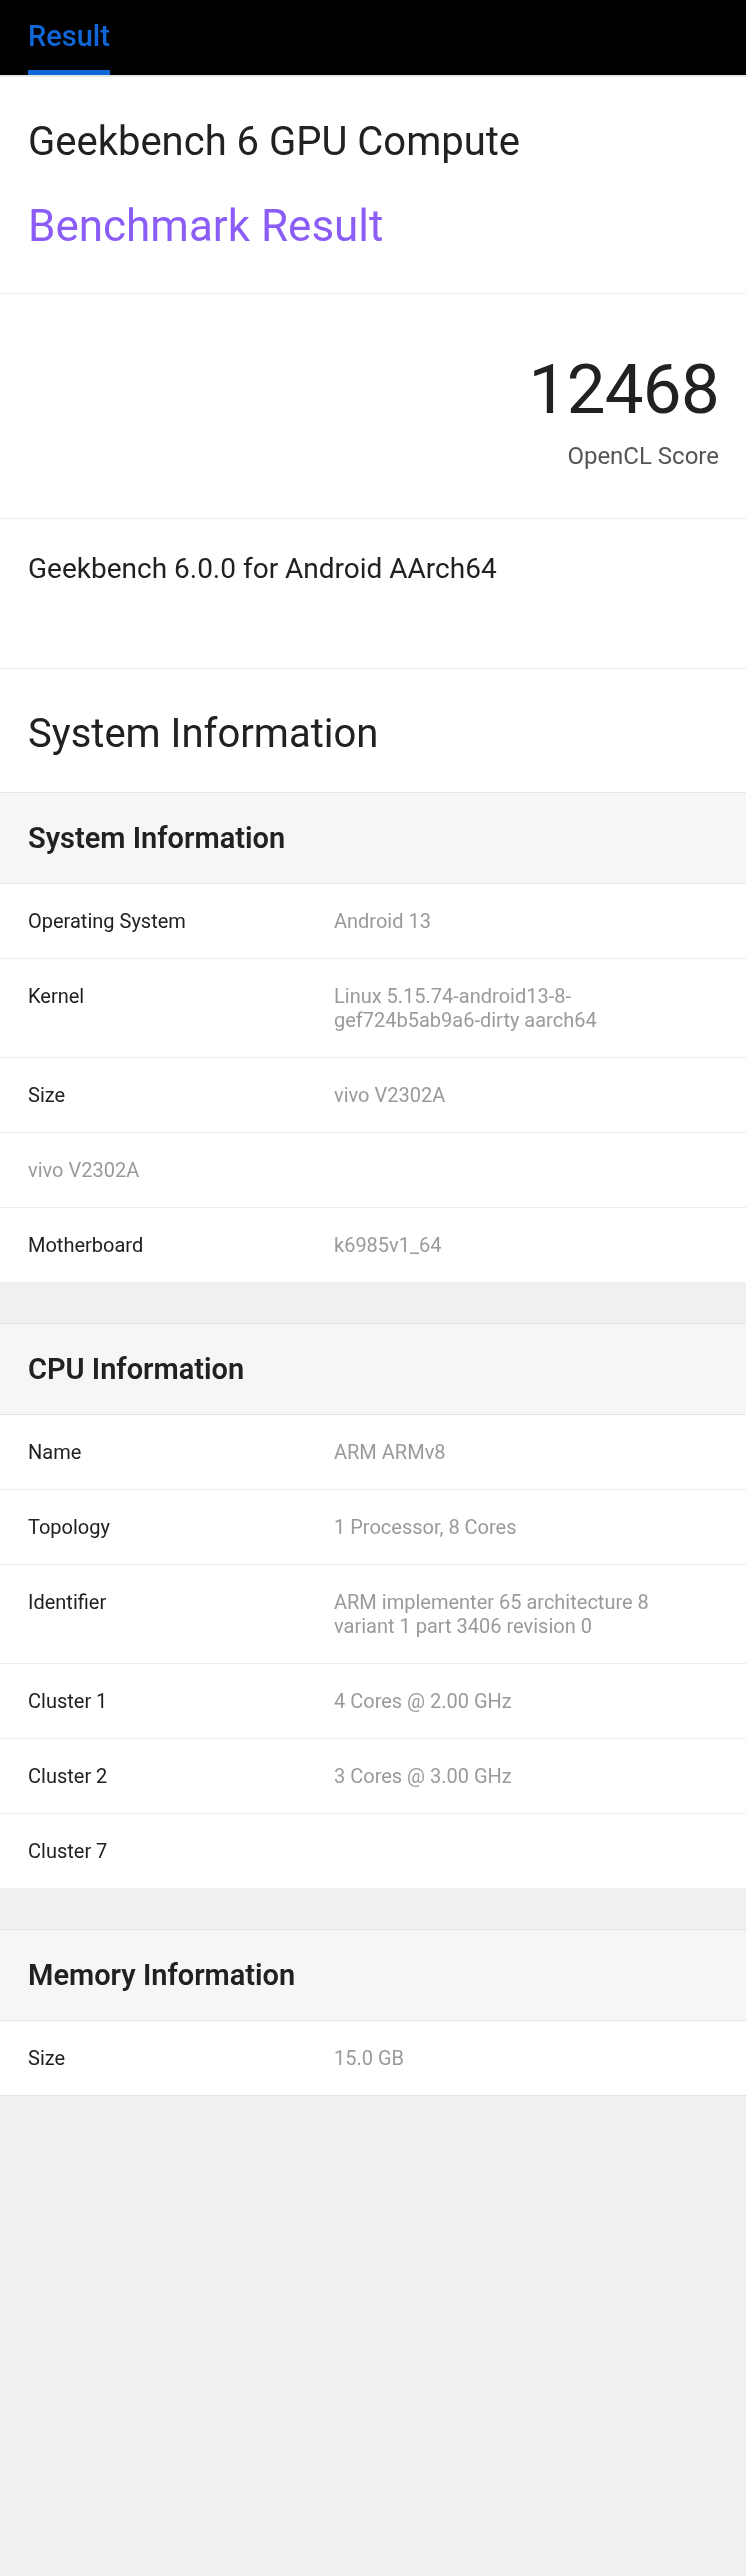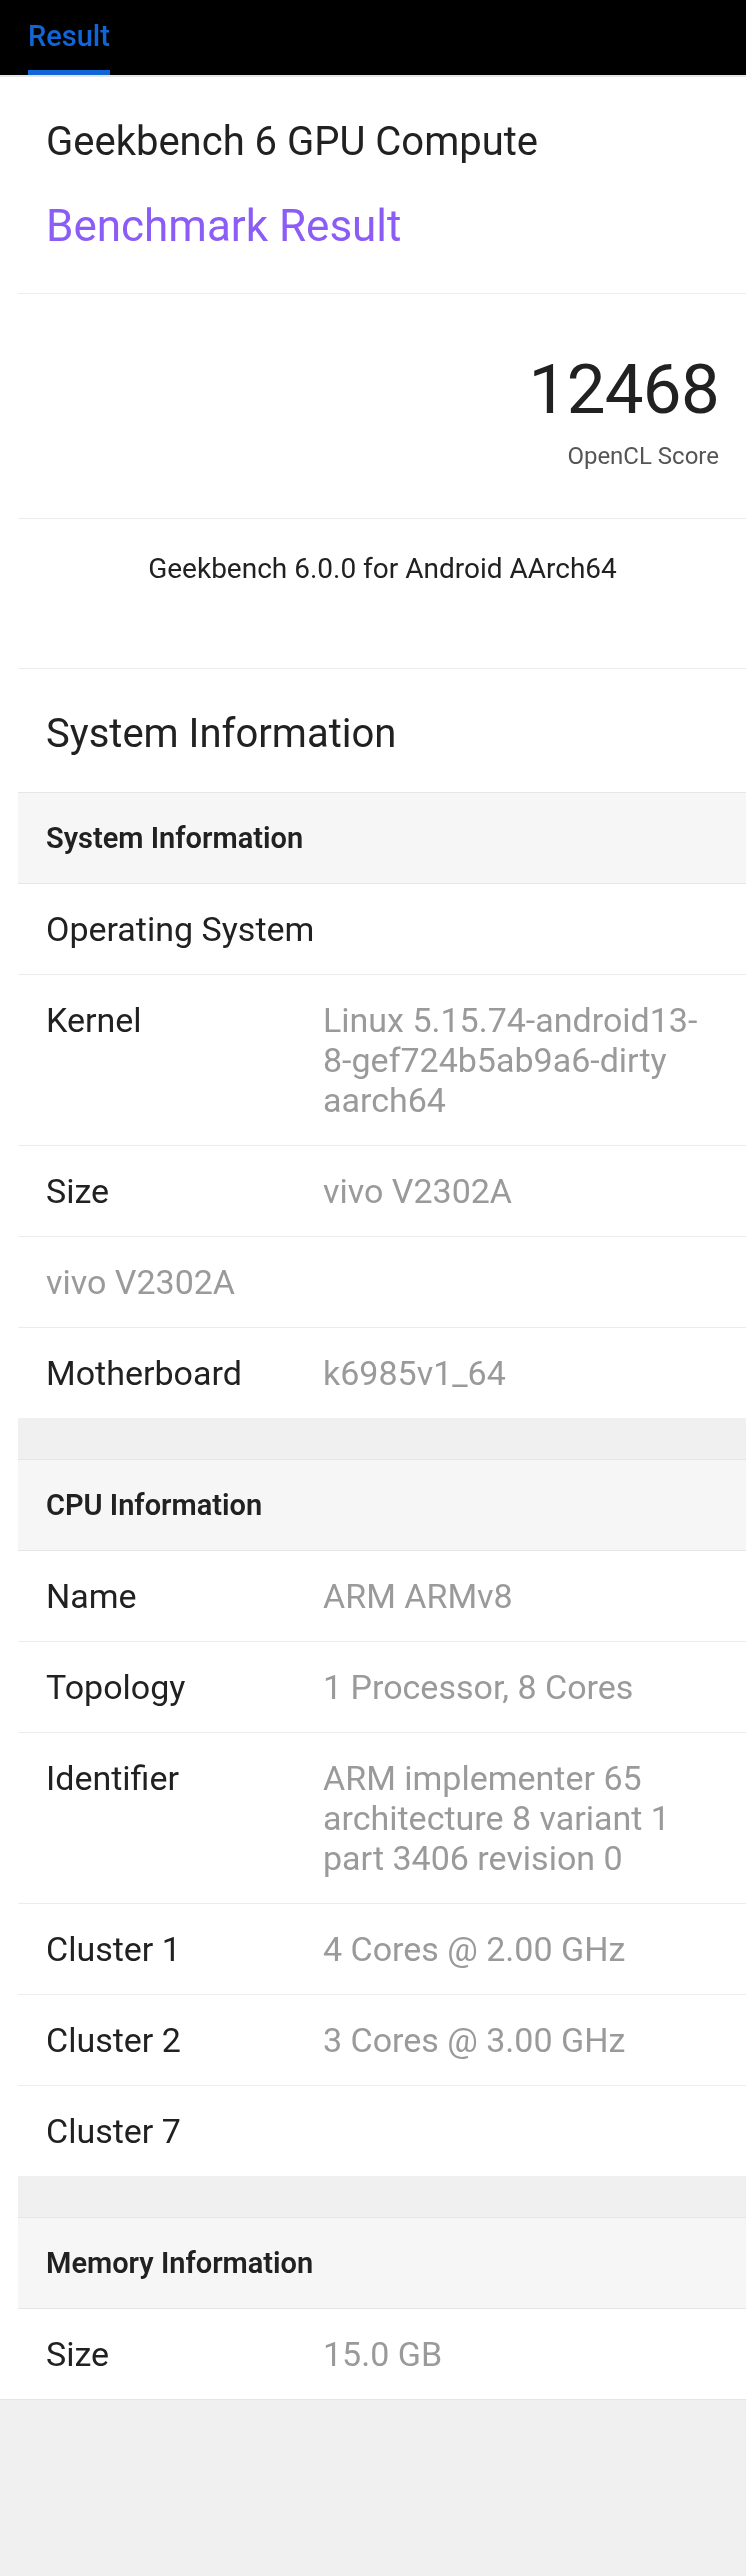--- a/index.html
+++ b/index.html
@@ -20,21 +20,20 @@
     font-size: 29px;
     font-weight: 500;
     color: #1066d6;
     border-bottom: 5.5px solid #1066d6;
   }
   .card {
     background: #ffffff;
     margin: 0;
     border-top: 0.7px solid #e5e5e5;
     border-bottom: 0.7px solid #e5e5e5;
-    padding-left: 18px;
   }
   .card-title {
     font-size: 40px;
     font-weight: 400;
     color: #212121;
     padding: 41px 28px 0 28px;
   }
   .card-subtitle {
     font-size: 44px;
     font-weight: 400;
@@ -56,43 +55,43 @@
   .score-label {
     font-size: 24px;
     color: #555555;
     margin-top: 12.4px;
   }
   .version-line {
     font-size: 28px;
     color: #212121;
     padding: 33px 28px 83px 28px;
     border-bottom: 0.7px solid #ececec;
-    text-align: center;
   }
   .section-heading {
     font-size: 40px;
     font-weight: 400;
     color: #212121;
     padding: 41px 28px 35px 28px;
   }
   .group-header {
     background: #f6f6f6;
     font-size: 29px;
     font-weight: 600;
     color: #212121;
     padding: 28px 28px;
     border-top: 0.7px solid #e5e5e5;
     border-bottom: 0.7px solid #e5e5e5;
   }
   .info-row {
     display: flex;
     padding: 25px 28px;
-    font-size: 34px;
+    font-size: 20px;
     border-bottom: 0.7px solid #ececec;
     background: #ffffff;
+    gap: 29px;
   }
   .info-row:last-child { border-bottom: none; }
   .info-label {
     flex: 0 0 277px;
     color: #212121;
   }
   .info-value {
     flex: 1;
     color: #9a9a9a;
     word-break: break-word;
@@ -121,20 +120,21 @@
 
   <div class="version-line">Geekbench 6.0.0 for Android AArch64</div>
 
   <div class="section-heading">System Information</div>
 
   <div id="groups-container">
       <div class="group-header">System Information</div>
       <div>
         <div class="info-row">
           <div class="info-label">Operating System</div>
+          <div class="info-value">Android 13</div>
         </div>
         <div class="info-row">
           <div class="info-label">Kernel</div>
           <div class="info-value">Linux 5.15.74-android13-8-gef724b5ab9a6-dirty aarch64</div>
         </div>
         <div class="info-row">
           <div class="info-label">Size</div>
           <div class="info-value">vivo V2302A</div>
         </div>
         <div class="info-row">

